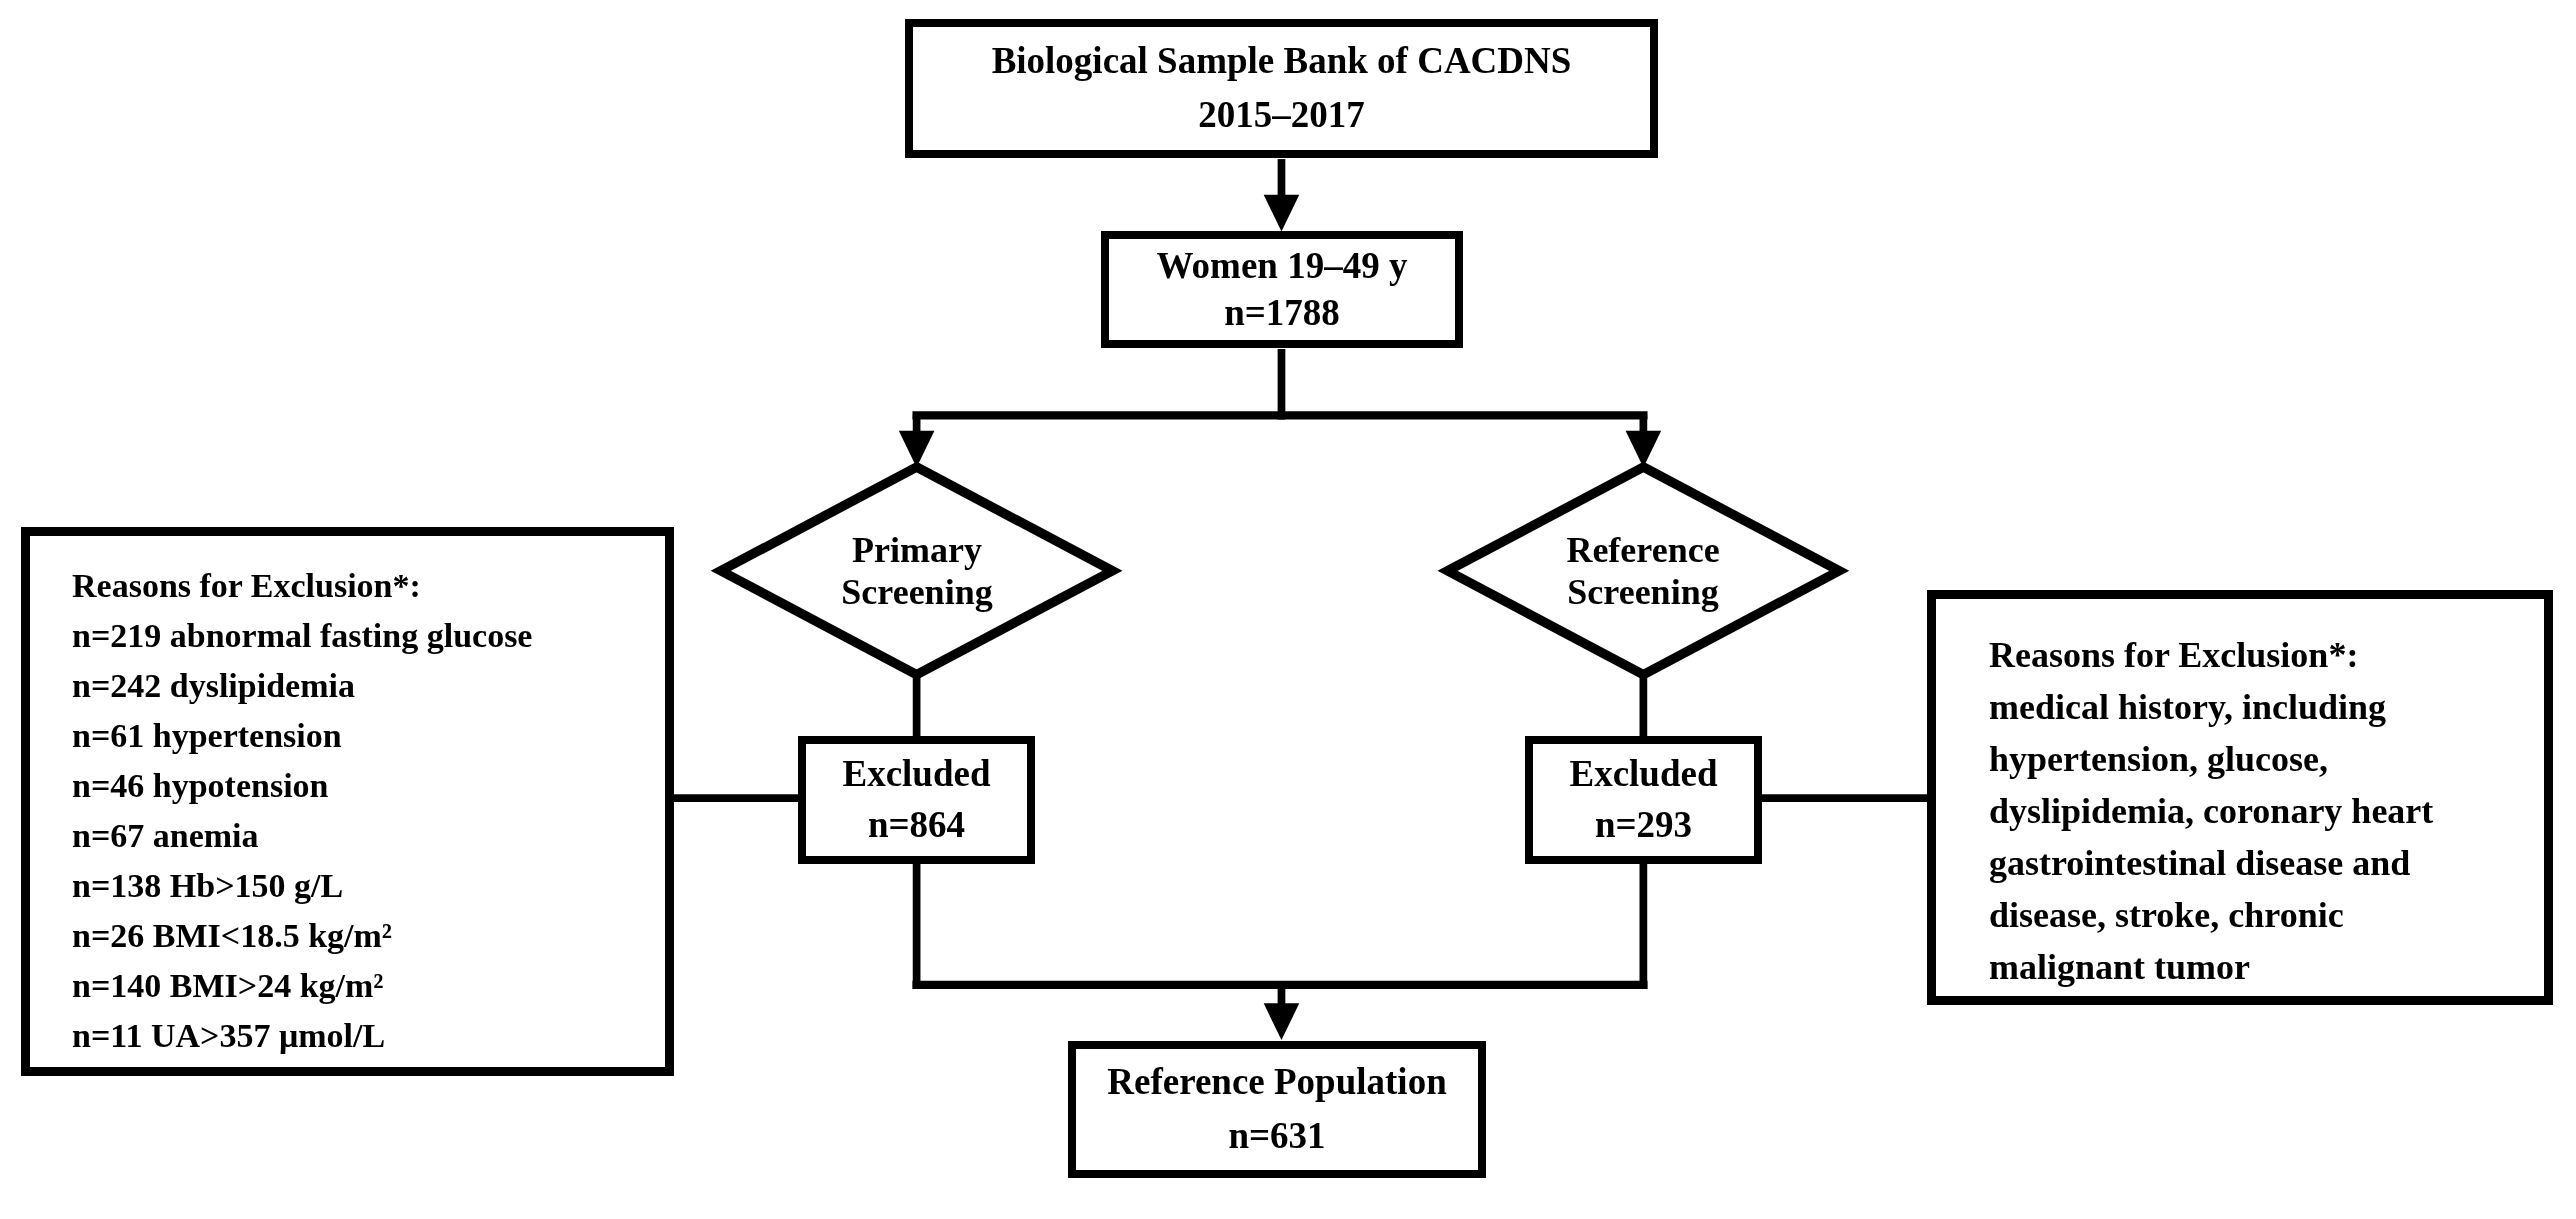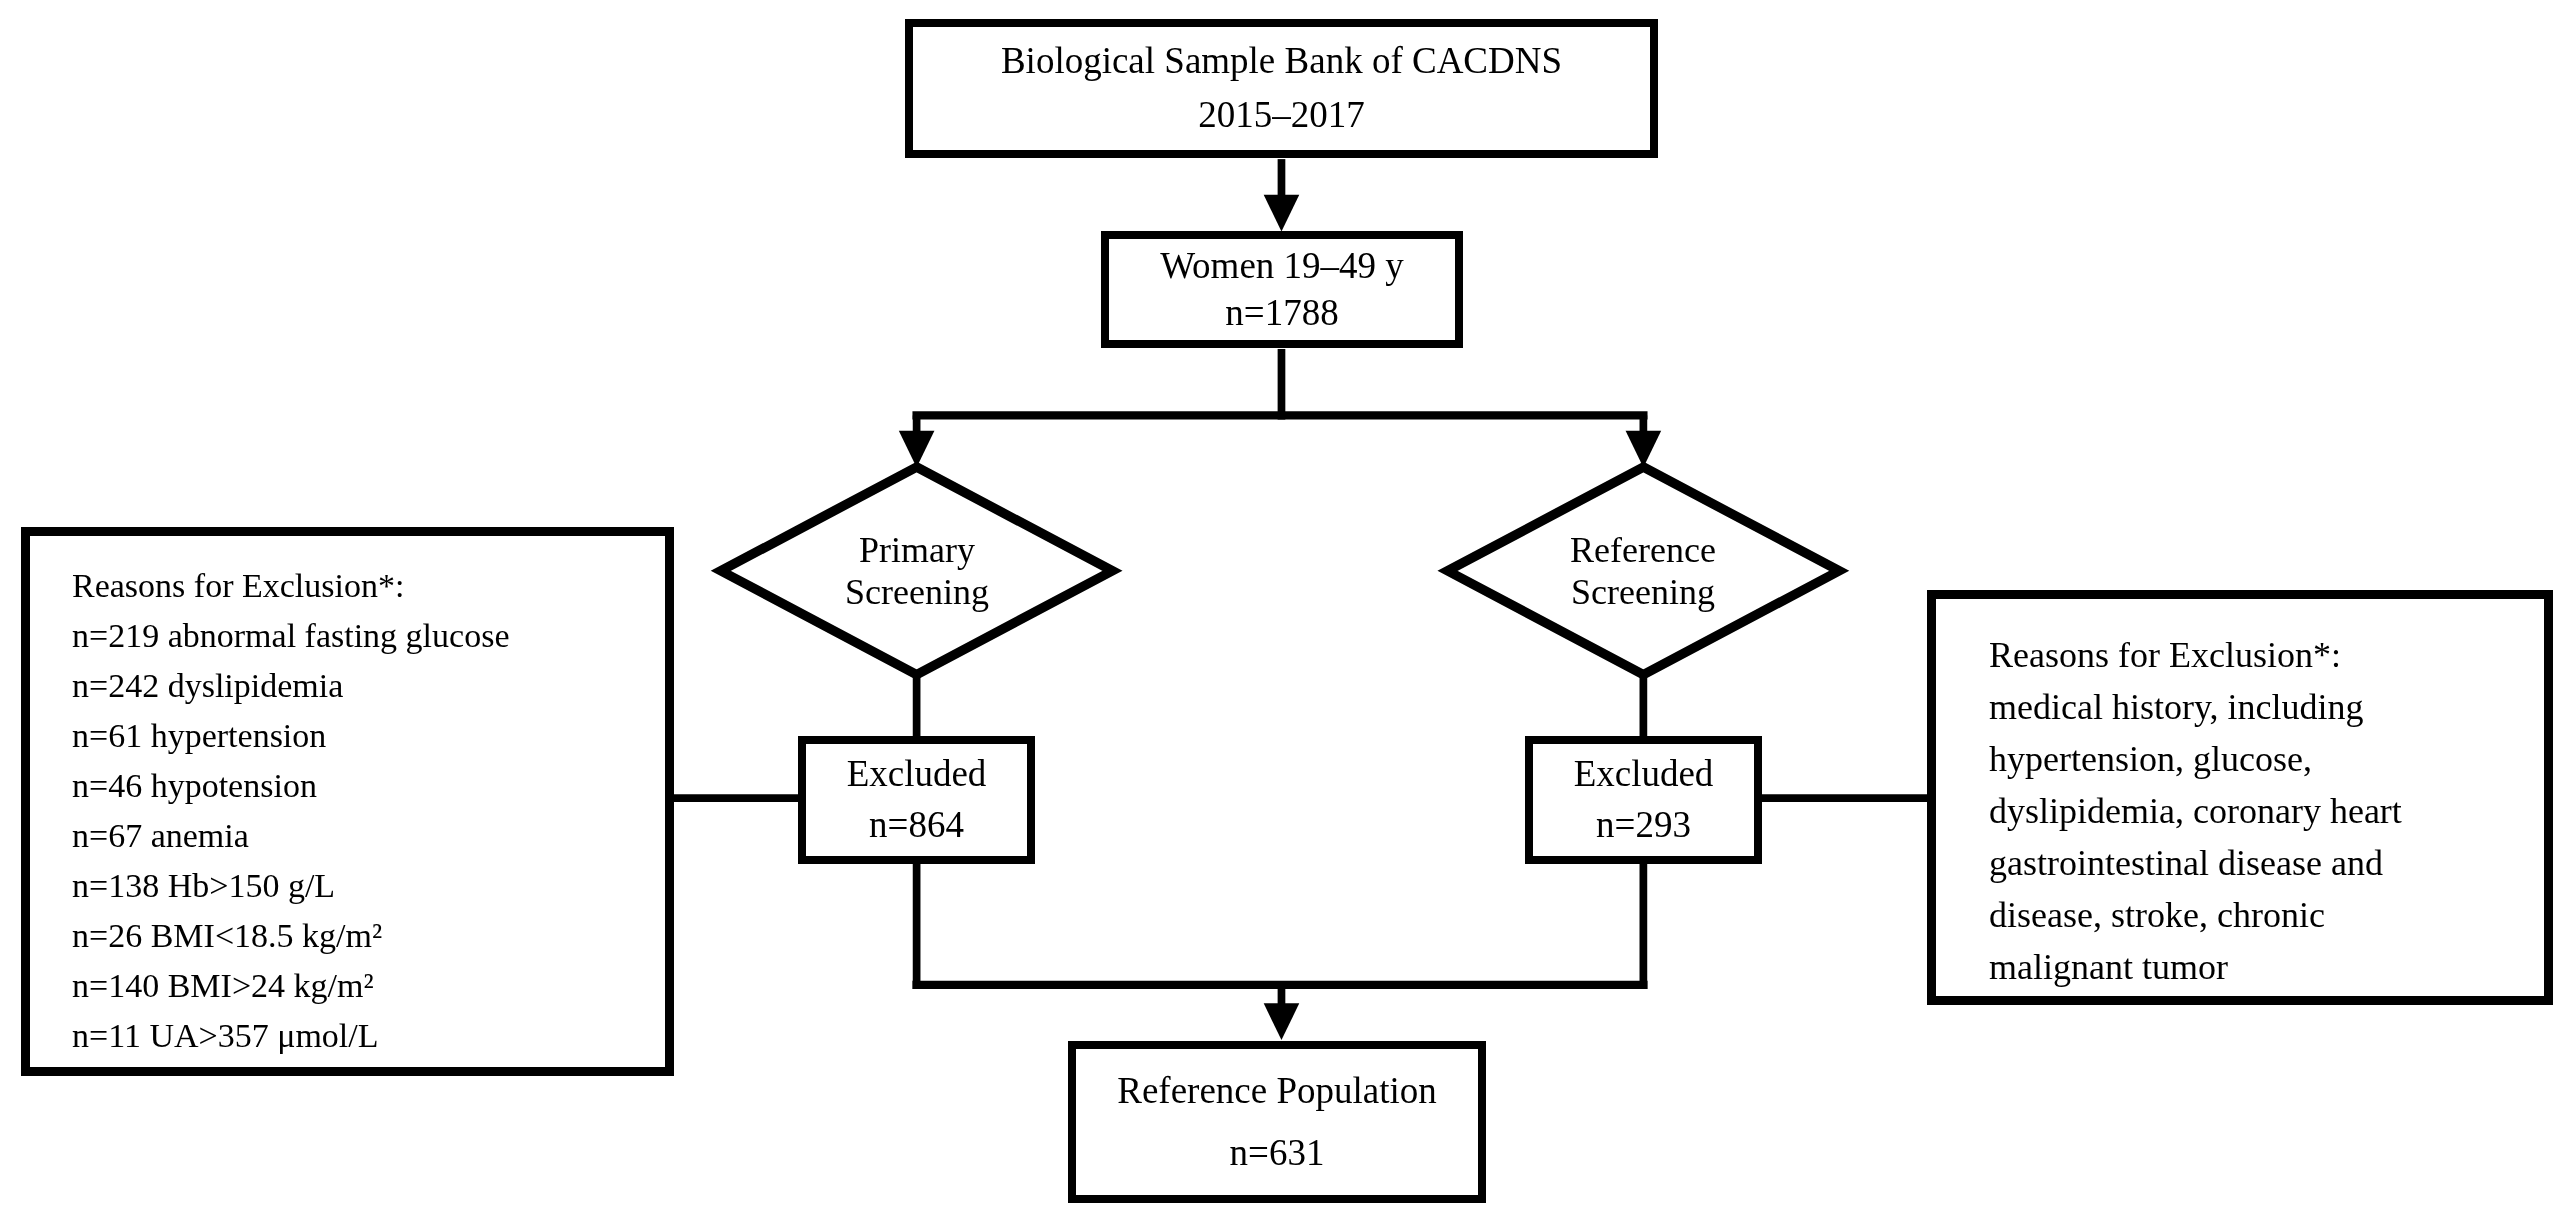--- a/index.html
+++ b/index.html
@@ -1,21 +1,21 @@
 <!DOCTYPE html>
 <html style="font-size:9.5px"><head>
 <meta charset="utf-8">
 <style>
   html,body{margin:0;padding:0;background:#ffffff;}
   .canvas{
     position:relative;
     width:2576px;height:1220px;
     background:#ffffff;
     font-family:"Liberation Serif","DejaVu Serif",serif;
-    font-weight:normal;
+    font-weight:bold;
     color:#000000;
     overflow:hidden;
   }
   .connectors{position:absolute;left:0;top:0;width:2576px;height:1220px;}
   .cline{stroke:#000000;stroke-width:13;}
   .hline{stroke:#000000;stroke-width:14;}
   .ahead{fill:#000000;stroke:none;}
   .diamond{fill:#ffffff;stroke:#000000;stroke-width:16;}
 
   .node{
@@ -27,21 +27,21 @@
     justify-content:space-evenly;
     align-items:center;
     text-align:center;
     font-size:37px;
     line-height:1.1;
   }
   .b-source   {left:905px;top:19px;  width:753px;height:139px;}
   .b-women    {left:1101px;top:231px; width:362px; height:117px;}
   .b-excl-l   {left:798px;top:736px;width:237px; height:128px;}
   .b-excl-r   {left:1525px;top:736px;width:237px; height:128px;}
-  .b-reference{left:1068px;top:1041px;width:418px; height:162px;}
+  .b-reference{left:1068px;top:1041px;width:418px; height:137px;}
 
   .dlabel{
     position:absolute;
     transform:translate(-50%,-50%);
     text-align:center;
     font-size:36px;
     line-height:1.18;
     white-space:nowrap;
   }
   .d-primary  {left:917px;top:571px;}

